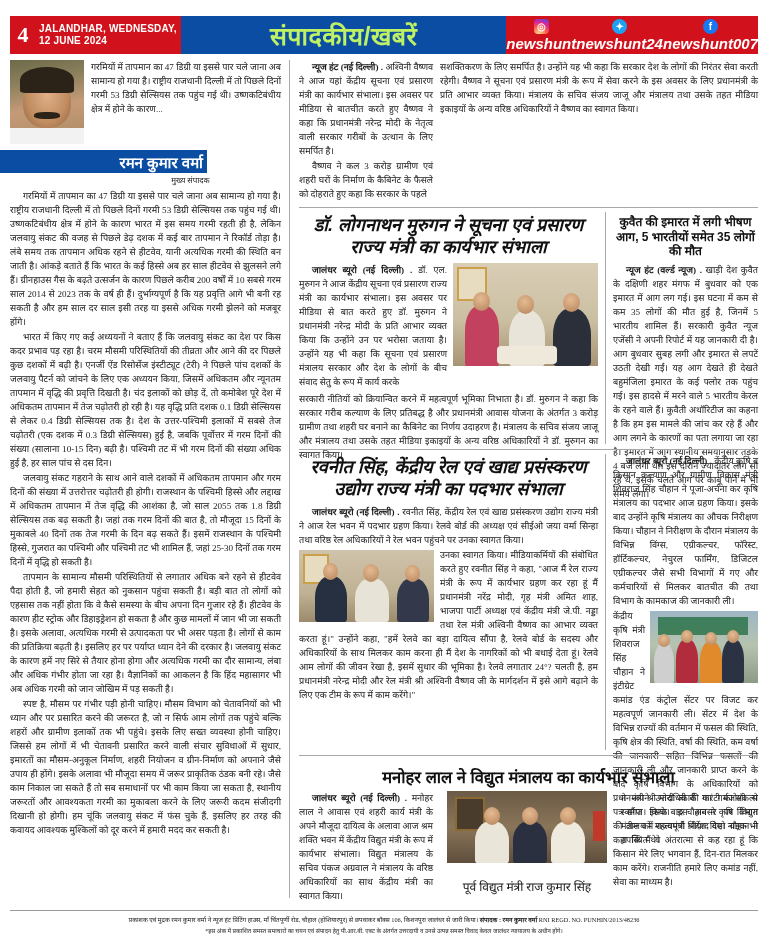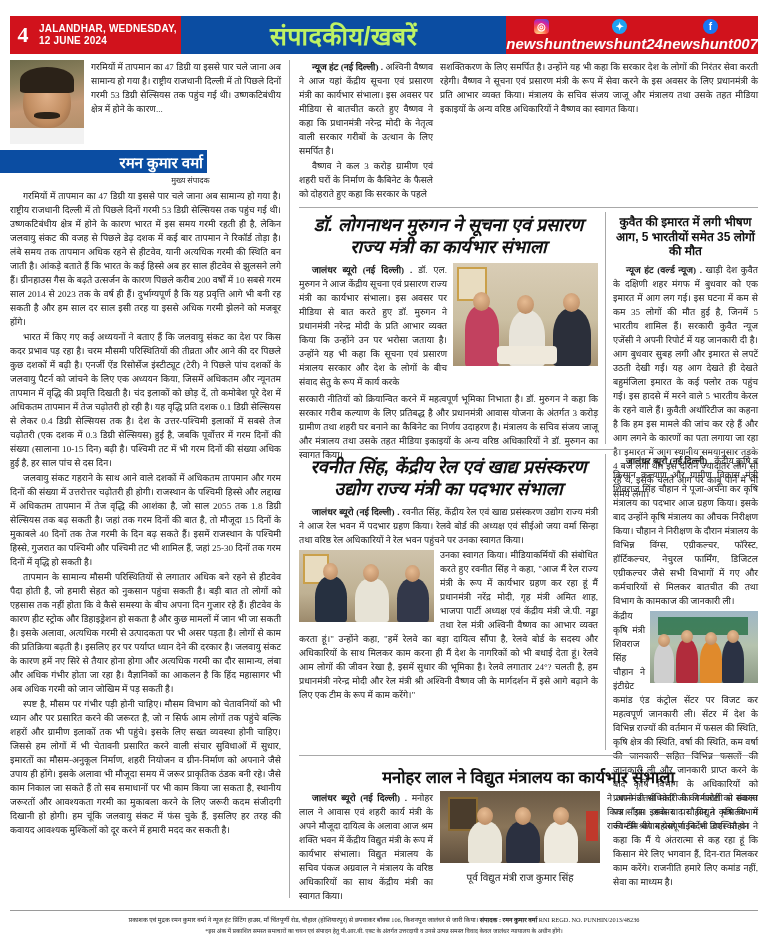--- a/index.html
+++ b/index.html
@@ -295,37 +295,37 @@
           <div class="art">
             <p class="noind">केंद्रीय कृषि मंत्री शिवराज सिंह चौहान ने इंटीग्रेट कमांड एंड कंट्रोल सेंटर पर विजट कर महत्वपूर्ण जानकारी ली। सेंटर में देश के विभिन्न राज्यों की वर्तमान में फसल की स्थिति, कृषि क्षेत्र की स्थिति, वर्षा की स्थिति, कम वर्षा की जानकारी सहित विभिन्न फसलों की जानकारी ली और जानकारी प्राप्त करने के बाद कृषि विभाग के अधिकारियों को प्रधानमंत्री श्री मोदी जी की गारंटी का संकल्प पत्र सौंपा। इसके बाद चौहान ने कृषि विभाग की टीम को महत्वपूर्ण निर्देश दिए। चौहान ने कहा कि मैं ये अंतरात्मा से कह रहा हूं कि किसान मेरे लिए भगवान हैं, दिन-रात मिलकर काम करेंगे। राजनीति हमारे लिए कमांड नहीं, सेवा का माध्यम है।</p>
           </div>
         </div>
       </div>
 
       <div class="sep-h"></div>
 
       <div class="bottom-sec">
         <h2 class="hl">मनोहर लाल ने विद्युत मंत्रालय का कार्यभार संभाला</h2>
-        <div style="display:flex; gap:7px;">
+        <div style="display:flex; gap:14px;">
           <div style="flex:0 0 134px;" class="art">
             <p><span class="dl">जालंधर ब्यूरो (नई दिल्ली) .</span> <span>मनोहर लाल ने आवास एवं शहरी कार्य मंत्री के अपने मौजूदा दायित्व के अलावा आज श्रम शक्ति भवन में केंद्रीय विद्युत मंत्री के रूप में कार्यभार संभाला। विद्युत मंत्रालय के सचिव पंकज अग्रवाल ने मंत्रालय के वरिष्ठ अधिकारियों का साथ केंद्रीय मंत्री का स्वागत किया।</span></p>
           </div>
           <div style="flex:0 0 160px;">
             <div class="photo" style="height:72px;">
               <span class="ph-room" style="background:linear-gradient(180deg,#6b5a46 0%,#8a7559 50%,#5e4e3c 100%);"></span>
               <span class="frameA" style="left:8px; top:6px; width:30px; height:34px; border-color:#8a6a32; background:#4a3c2c;"></span>
               <span class="person" style="left:28px; width:34px; height:42px; background:#e9e5d8;"></span>
               <span class="head" style="left:37px; bottom:38px; width:16px; height:18px;"></span>
               <span class="person" style="left:66px; width:34px; height:42px; background:#2b3040;"></span>
               <span class="head" style="left:75px; bottom:38px; width:16px; height:18px;"></span>
               <span class="person" style="left:104px; width:34px; height:42px; background:#eeeade;"></span>
               <span class="head" style="left:113px; bottom:38px; width:16px; height:18px;"></span>
               <span style="position:absolute; right:2px; top:20px; width:12px; height:30px; background:#c0392b;"></span>
             </div>
-            <div style="font-size:10px; text-align:center; line-height:1.4; padding-top:8px;">पूर्व विद्युत मंत्री राज कुमार सिंह</div>
+            <div style="font-size:12px; text-align:center; line-height:1.4; padding-top:16px;">पूर्व विद्युत मंत्री राज कुमार सिंह</div>
           </div>
           <div style="flex:1;" class="art">
             <p class="noind">ने अपने उत्तराधिकारी का गर्मजोशी से स्वागत किया। इस अवसर पर विद्युत मंत्रालय में राज्यमंत्री श्रीपाद येसो नाइक भी उपस्थित थे।</p>
           </div>
         </div>
       </div>
 
     </div>
   </div>
 

